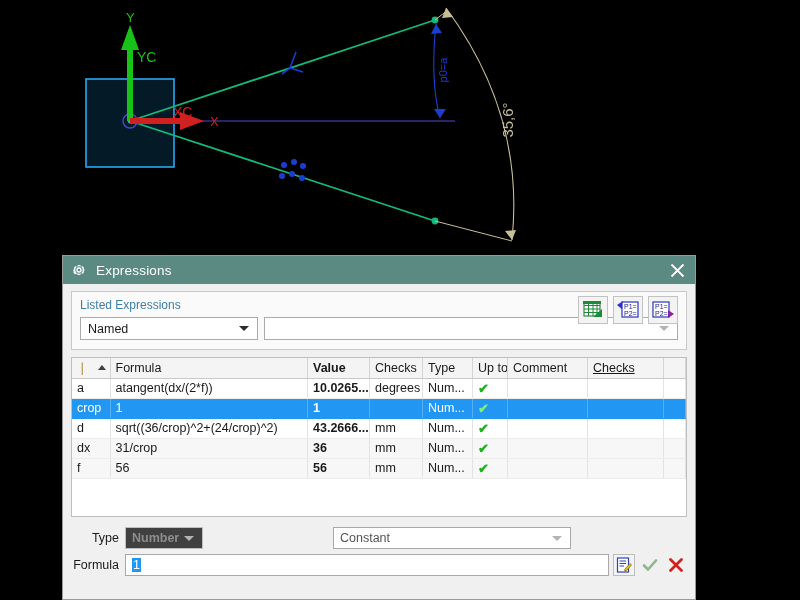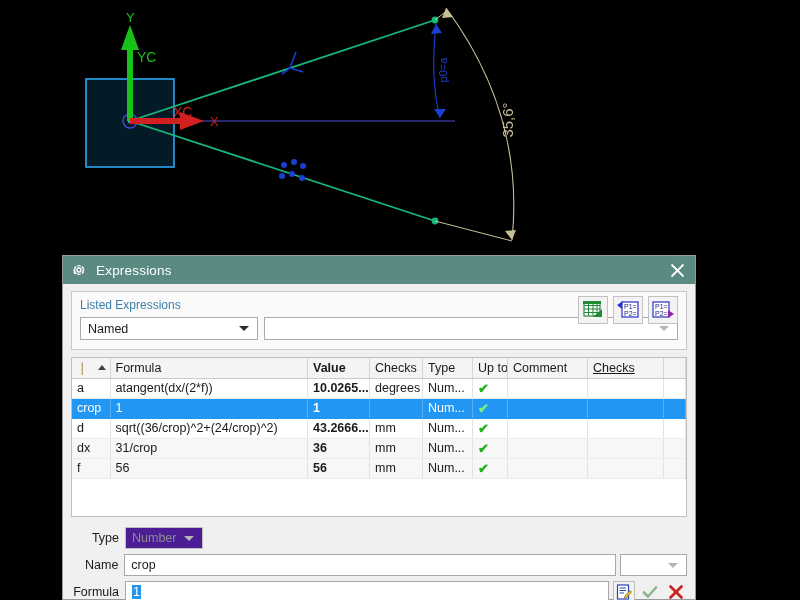--- a/index.html
+++ b/index.html
@@ -93,21 +93,21 @@
   .c-comment{width:80px;} .c-checks{width:76px;text-decoration:underline;} .c-end{width:22px;}
 
   
   #form { margin-top:9px; font-size:12.5px; }
   .frow { display:flex; align-items:center; height:24px; margin-bottom:3px; }
   .flabel { width:48px; text-align:right; margin-right:6px; color:#1a1a1a; }
   .field {
     height:22px; background:#ffffff; border:1px solid #a8a8a8;
     display:flex; align-items:center; padding:0 2px 0 6px; color:#1a1a1a;
   }
-  .field.disabled { background:#4c1d95; border-color:#c0c0c0; color:#8d8d8d; }
+  .field.disabled { background:#404040; border-color:#c0c0c0; color:#8d8d8d;font-weight:bold; }
   #type-combo { width:78px; }
   #constant-combo { width:238px; margin-left:130px; }
   #name-field { width:498px; }
   #name-combo { width:68px; margin-left:4px; }
   #formula-field { flex:1 1 auto; }
   .sel-text { background:#2196f3; color:#ffffff; padding:0 1px; }
   .act-btn {
     width:22px; height:22px; border:1px solid #bdbdbd; background:#f3f3f3;
     display:flex; align-items:center; justify-content:center; margin-left:4px; cursor:pointer;
   }
@@ -318,32 +318,26 @@
       </div>
 
       <div id="form">
 
         <div class="frow">
           <span class="flabel">Type</span>
           <div class="field disabled" id="type-combo">
             <span style="flex:1 1 auto">Number</span>
             <span class="arrow-dn dim"></span>
           </div>
+          <div class="field" id="constant-combo">
+            <span style="flex:1 1 auto;color:#555">Constant</span>
+            <span class="arrow-dn dim"></span>
+          </div>
         </div>
 
-        <div class="frow">
-          <span class="flabel">Name</span>
-          <div class="field" id="name-field">
-            <span>crop</span>
-          </div>
-          <div class="field" id="name-combo">
-            <span style="flex:1 1 auto"></span>
-            <span class="arrow-dn dim"></span>
-          </div>
-        </div>
 
         <div class="frow">
           <span class="flabel">Formula</span>
           <div class="field" id="formula-field">
             <span class="sel-text">1</span>
           </div>
           <div class="act-btn">
             <svg width="16" height="16" viewBox="0 0 16 16">
               <rect x="1.5" y="1" width="11" height="14" fill="#ffffff" stroke="#2a44b8" stroke-width="1.2"></rect>
               <g stroke="#2a44b8" stroke-width="1">

